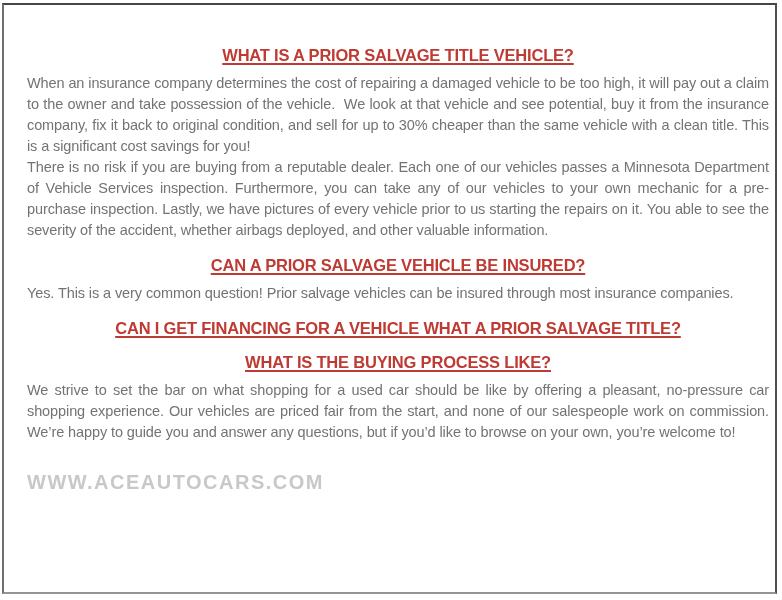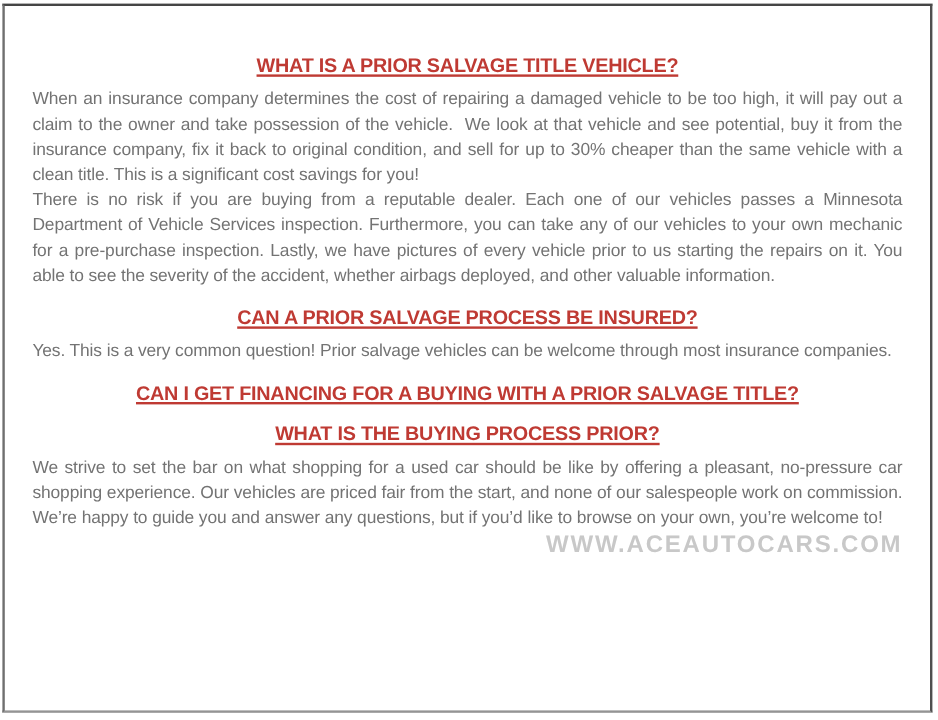--- a/index.html
+++ b/index.html
@@ -19,21 +19,21 @@
     right: 5px;
     bottom: 6px;
     background: #ffffff;
     border-style: solid;
     border-width: 2px;
     border-color: #454545 #4f4f4f #949494 #6f6f6f;
     box-sizing: border-box;
   }
 
   .content {
-    padding: 40px 23px 0 23px;
+    padding: 40px 6px 0 23px;
   }
 
   .faq-item .q {
     font-size: 16.5px;
     line-height: 20px;
     font-weight: bold;
     color: #bf3a33;
     text-align: center;
     text-decoration: underline;
     text-decoration-thickness: 1.5px;
@@ -49,22 +49,22 @@
   .faq-item .a {
     font-size: 14.5px;
     line-height: 21px;
     color: #737373;
     text-align: justify;
     letter-spacing: -0.1px;
     margin: 0;
   }
 
   .watermark {
-    margin-top: 2px;
-    text-align: right;
+    margin-top: 30px;
+    text-align: left;
     user-select: none;
   }
 
   .wm-site {
     font-weight: bold;
     font-size: 20px;
     line-height: 18px;
     letter-spacing: 1.5px;
     color: #c8c8c8;
   }
@@ -87,30 +87,30 @@
     <section class="faq-item">
       <h2 class="q">WHAT IS A PRIOR SALVAGE TITLE VEHICLE?</h2>
       <p class="a">When an insurance company determines the cost of repairing a damaged vehicle to be too high, it will pay out a claim to the owner and take possession of the vehicle.&nbsp; We look at that vehicle and see potential, buy it from the insurance company, fix it back to original condition, and sell for up to 30% cheaper than the same vehicle with a clean title. This is a significant cost savings for you!</p>
     </section>
 
     <section class="faq-item">
       <p class="a">There is no risk if you are buying from a reputable dealer. Each one of our vehicles passes a Minnesota Department of Vehicle Services inspection. Furthermore, you can take any of our vehicles to your own mechanic for a pre-purchase inspection. Lastly, we have pictures of every vehicle prior to us starting the repairs on it. You able to see the severity of the accident, whether airbags deployed, and other valuable information.</p>
     </section>
 
     <section class="faq-item">
-      <h2 class="q">CAN A PRIOR SALVAGE PROCESS BE INSURED?</h2>
-      <p class="a">Yes. This is a very common question! Prior salvage vehicles can be welcome through most insurance companies.</p>
+      <h2 class="q">CAN A PRIOR SALVAGE VEHICLE BE INSURED?</h2>
+      <p class="a">Yes. This is a very common question! Prior salvage vehicles can be insured through most insurance companies.</p>
     </section>
 
     <section class="faq-item">
-      <h2 class="q">CAN I GET FINANCING FOR A BUYING WITH A PRIOR SALVAGE TITLE?</h2>
+      <h2 class="q">CAN I GET FINANCING FOR A VEHICLE WHAT A PRIOR SALVAGE TITLE?</h2>
     </section>
 
     <section class="faq-item">
-      <h2 class="q">WHAT IS THE BUYING PROCESS PRIOR?</h2>
+      <h2 class="q">WHAT IS THE BUYING PROCESS LIKE?</h2>
       <p class="a">We strive to set the bar on what shopping for a used car should be like by offering a pleasant, no-pressure car shopping experience. Our vehicles are priced fair from the start, and none of our salespeople work on commission. We’re happy to guide you and answer any questions, but if you’d like to browse on your own, you’re welcome to!</p>
     </section>
 
     <footer class="watermark">
       <div class="wm-site">WWW.ACEAUTOCARS.COM</div>
     </footer>
 
   </div>
 </div>
 

